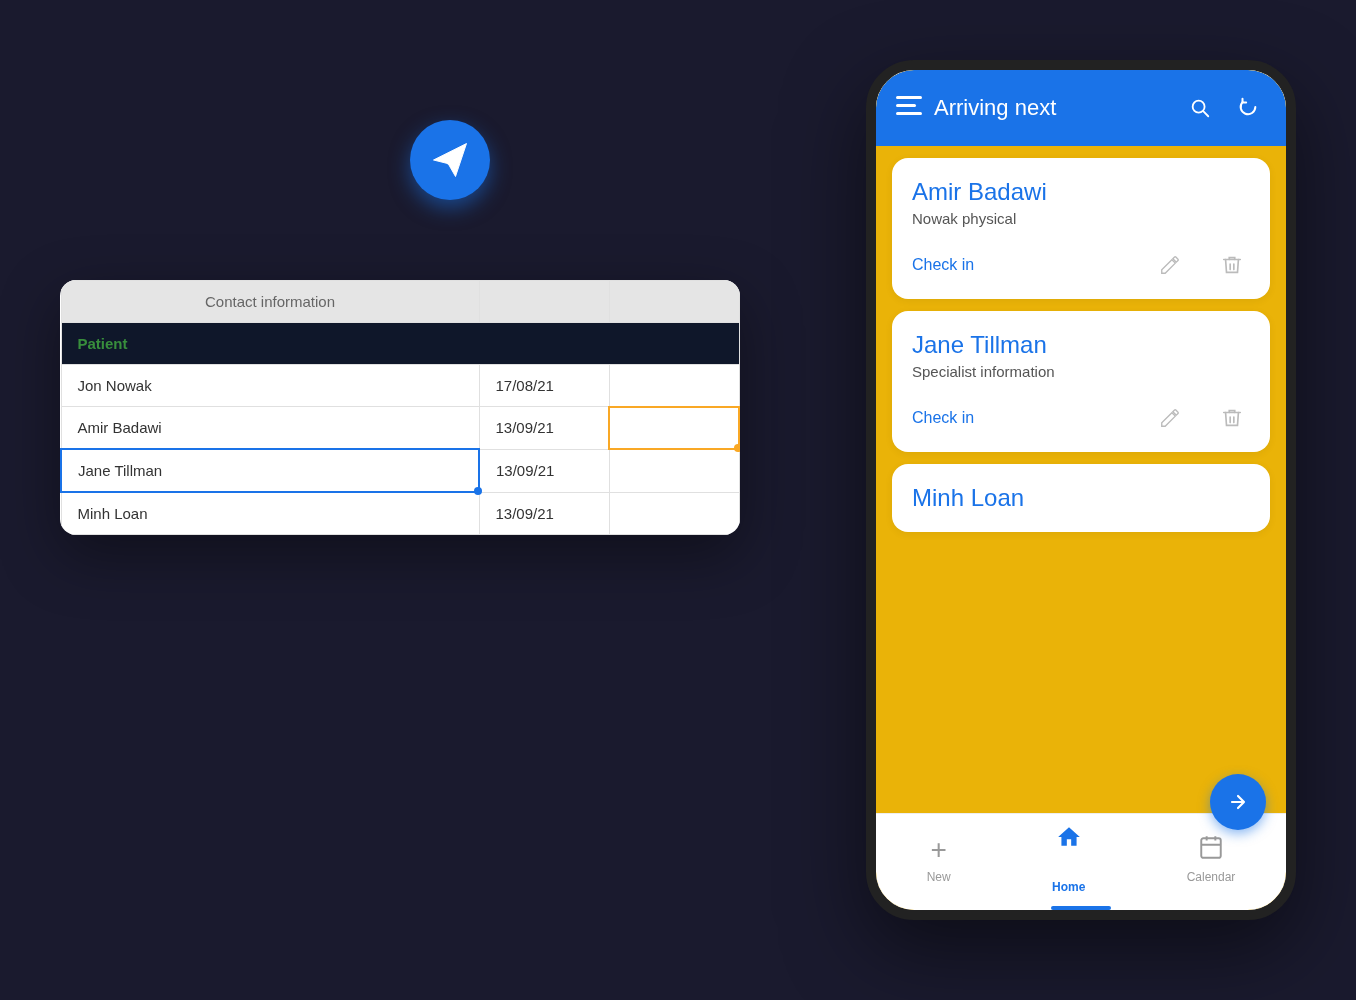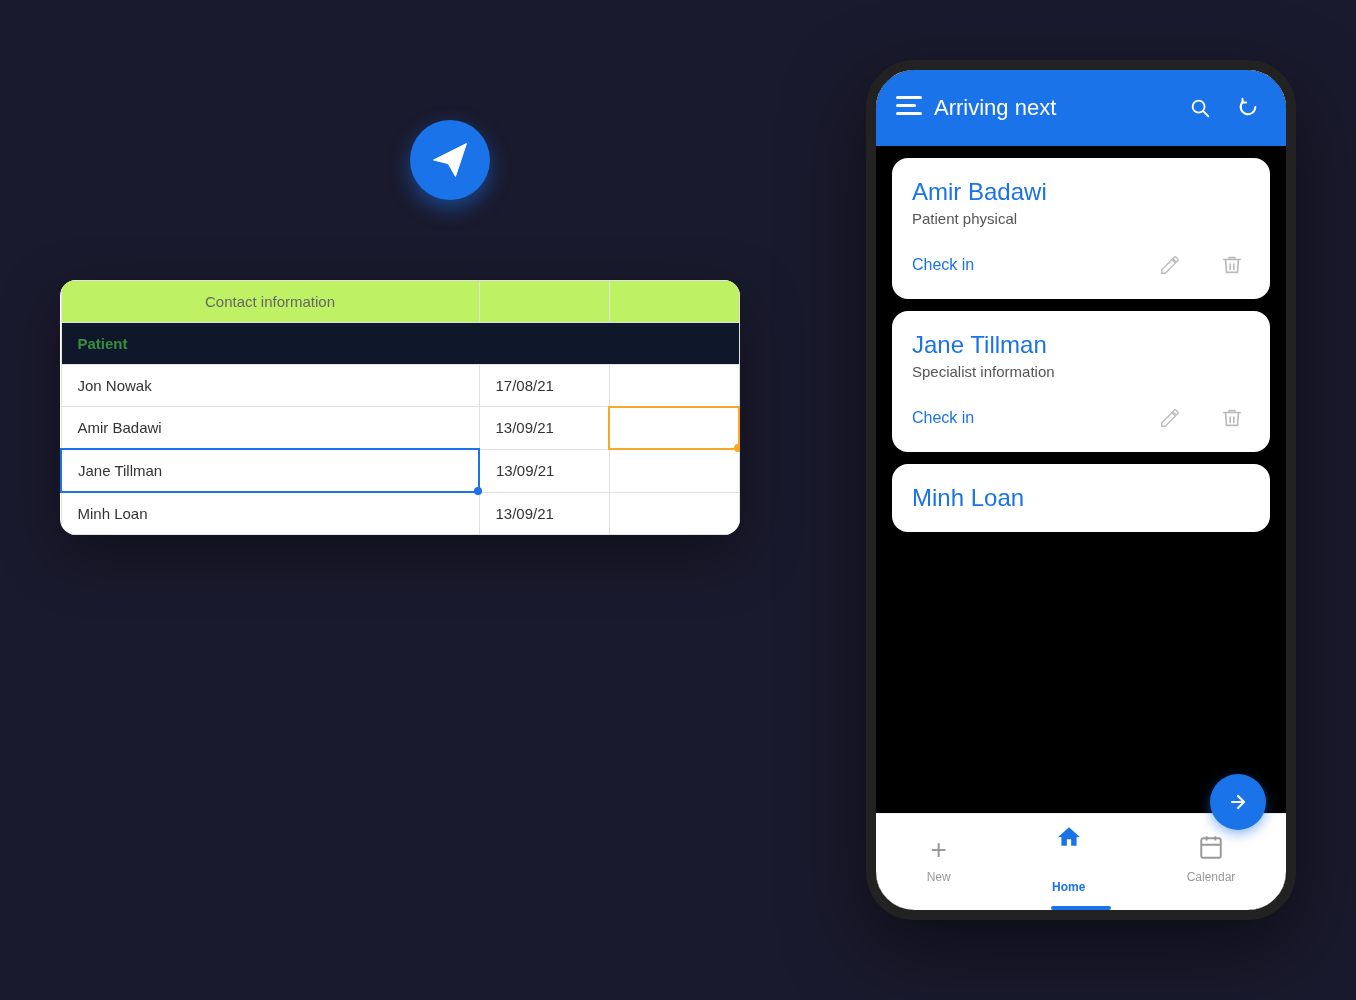--- a/index.html
+++ b/index.html
@@ -38,21 +38,21 @@
 
     .spreadsheet-table th,
     .spreadsheet-table td {
       border: 1px solid #e0e0e0;
       padding: 12px 16px;
       font-size: 15px;
       color: #333;
     }
 
     .spreadsheet-table thead th {
-      background: #bef264;
+      background: #e5e5e5;
       font-weight: 500;
       color: #666;
     }
 
     .section-header td {
       background: #0f172a;
       color: #388e3c;
       font-weight: 600;
       font-size: 15px;
     }
@@ -120,21 +120,21 @@
       background: #fff;
       border-radius: 48px;
       box-shadow: 0 30px 80px rgba(0,0,0,0.5);
       overflow: hidden;
       border: 10px solid #222;
     }
 
     .phone-inner {
       width: 100%;
       height: 100%;
-      background: #000000;
+      background: #eab308;
       display: flex;
       flex-direction: column;
       border-radius: 38px;
       overflow: hidden;
     }
 
     
     .app-header {
       background: #1a73e8;
       padding: 20px 20px 20px 20px;
@@ -385,21 +385,21 @@
             <path d="M20 11A8 8 0 1 1 6 5.5" stroke="white" stroke-width="2.2" stroke-linecap="round" fill="none"></path>
             <polyline points="6,2 6,6 10,6" stroke="white" stroke-width="2.2" stroke-linecap="round" stroke-linejoin="round" fill="none"></polyline>
           </svg>
         </div>
       </div>
 
       <div class="cards-list">
 
         <div class="patient-card">
           <div class="card-name">Amir Badawi</div>
-          <div class="card-appointment">Patient physical</div>
+          <div class="card-appointment">Nowak physical</div>
           <div class="card-actions">
             <span class="card-checkin">Check in</span>
             <div class="card-icon-btn">
               <svg width="22" height="22" viewBox="0 0 24 24" fill="none">
                 <path d="M3 17.25V21h3.75L17.81 9.94l-3.75-3.75L3 17.25z" stroke="#bbb" stroke-width="1.5" fill="none"></path>
                 <path d="M20.71 7.04a1 1 0 0 0 0-1.41l-2.34-2.34a1 1 0 0 0-1.41 0l-1.83 1.83 3.75 3.75 1.83-1.83z" stroke="#bbb" stroke-width="1.5" fill="none"></path>
               </svg>
             </div>
             <div class="card-icon-btn">
               <svg width="22" height="22" viewBox="0 0 24 24" fill="none">

